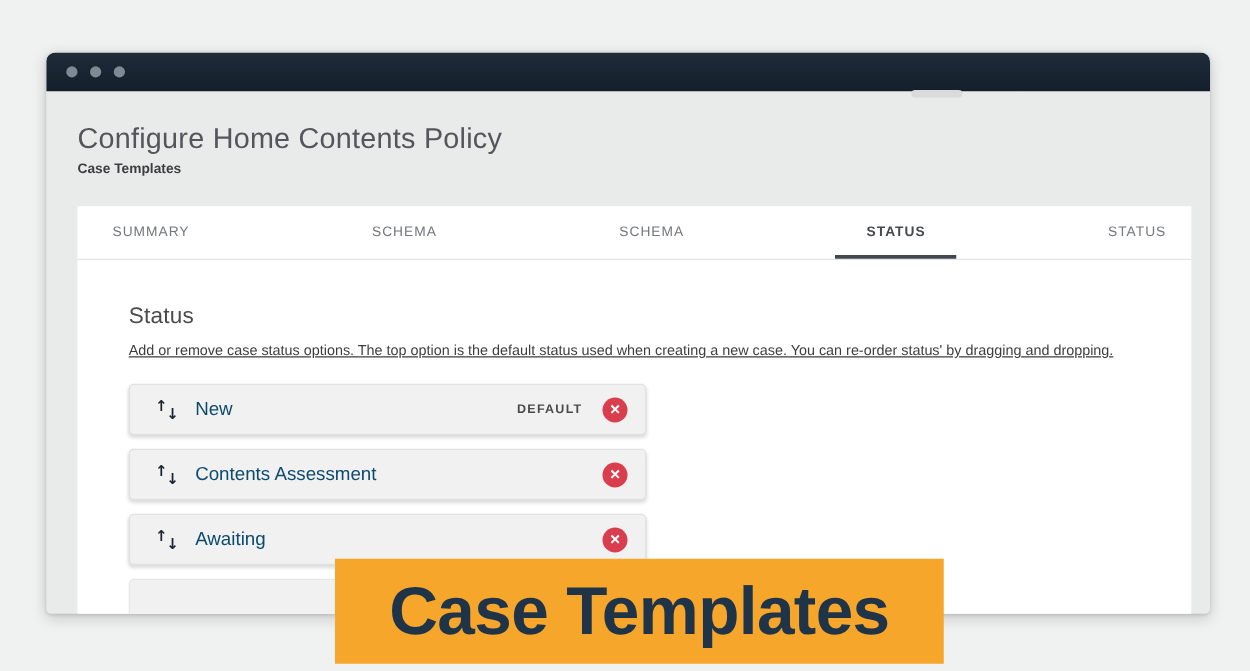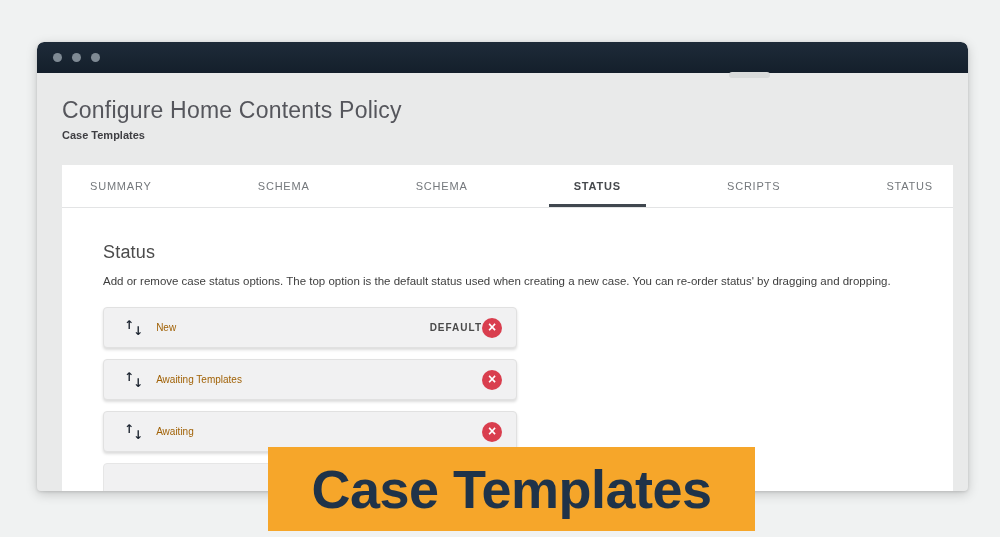--- a/index.html
+++ b/index.html
@@ -68,41 +68,41 @@
     content:""; position:absolute; left:-25px; right:-25px; bottom:0;
     height:3px; background:#40474f;
   }
 
   .content { padding:34px 0 0 41px; }
   .content h2 {
     font-size:18px; font-weight:400; color:#4b4b4b; letter-spacing:0.2px;
   }
   .content .desc {
     margin-top:10px; width:810px;
-    font-size:11.5px; line-height:17px; color:#3e3e3e;
+    font-size:11.5px; line-height:17px; color:#3e3e3e;text-decoration:underline;
   }
   .rows { margin-top:17px; }
   .status-row {
     width:414px; height:41px; margin-bottom:11px;
     background:#f1f1f2; border:1px solid #e1e1e1; border-radius:4px;
     box-shadow:0 2px 3px rgba(0,0,0,0.14);
     display:flex; align-items:center; padding:0 14px 0 20px;
     cursor:grab;
   }
   .swap-icon {
     display:flex; color:#1c2430; font-weight:700; font-size:12px;
     margin-right:13px; cursor:grab; line-height:1;
     font-family:"DejaVu Sans",sans-serif;
   }
   .swap-icon .up   { transform:translateY(-3px); }
   .swap-icon .down { transform:translateY(3px); margin-left:-1px; }
-  .status-label { flex:1; font-size:10px; color:#a16207; }
+  .status-label { flex:1; font-size:15px; color:#0c4a6e; }
   .default-chip {
     font-size:10px; font-weight:700; color:#4a4a4a;
-    letter-spacing:1px; 
+    letter-spacing:1px; margin-right:16px;
   }
   .delete-btn {
     width:20px; height:20px; border-radius:50%; background:#d93e4e;
     color:#ffffff; font-size:14px; font-weight:700;
     display:flex; align-items:center; justify-content:center;
     cursor:pointer; line-height:1; padding-bottom:1px;
   }
   .status-row.partial { box-shadow:none; border-color:#e6e6e6; }
 
   
@@ -140,21 +140,20 @@
     </div>
   </div>
 
   <div class="card">
 
     <div class="tabs">
       <div class="tab">SUMMARY</div>
       <div class="tab">SCHEMA</div>
       <div class="tab">SCHEMA</div>
       <div class="tab active">STATUS</div>
-      <div class="tab">SCRIPTS</div>
       <div class="tab">STATUS</div>
     </div>
 
     <div class="content">
       <h2>Status</h2>
       <p class="desc">Add or remove case status options. The top option is the default status used when creating a new case. You can re-order status' by dragging and dropping.</p>
 
       <div class="rows">
 
         <div class="status-row">
@@ -167,21 +166,21 @@
           <span class="delete-btn">
             <span>×</span>
           </span>
         </div>
 
         <div class="status-row">
           <span class="swap-icon">
             <span class="up">↑</span>
             <span class="down">↓</span>
           </span>
-          <span class="status-label">Awaiting Templates</span>
+          <span class="status-label">Contents Assessment</span>
           <span class="delete-btn">
             <span>×</span>
           </span>
         </div>
 
         <div class="status-row">
           <span class="swap-icon">
             <span class="up">↑</span>
             <span class="down">↓</span>
           </span>

